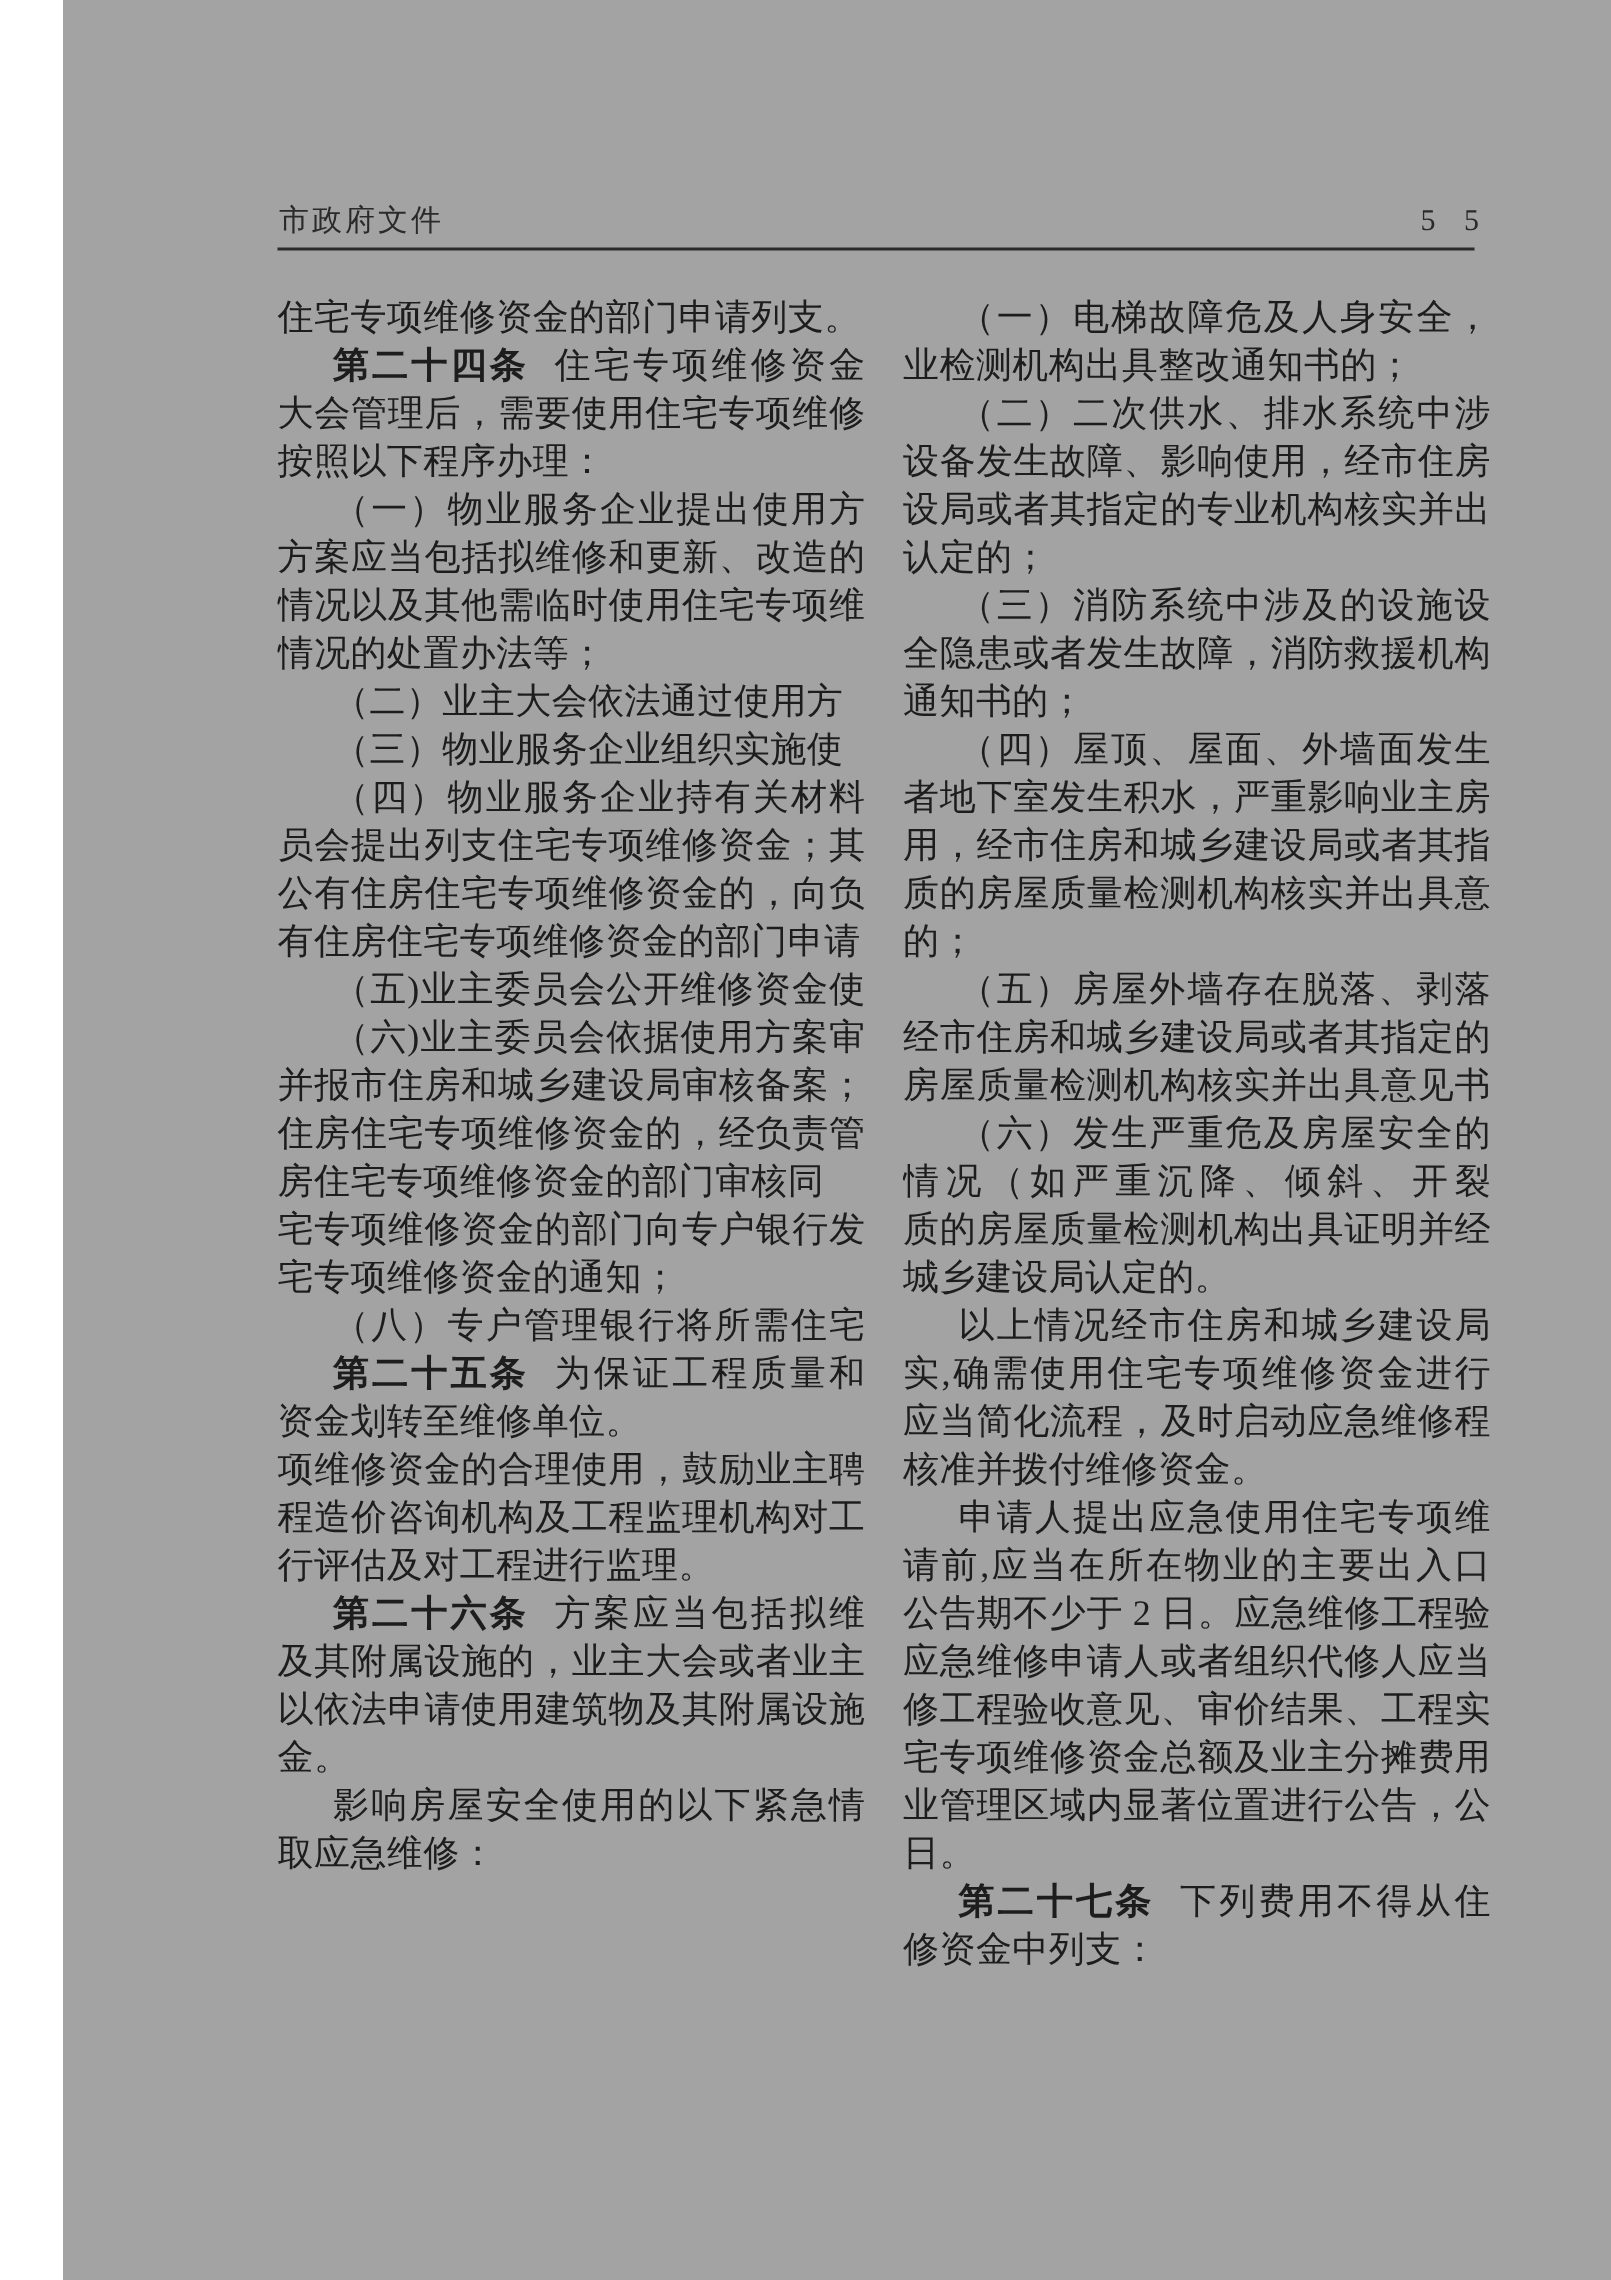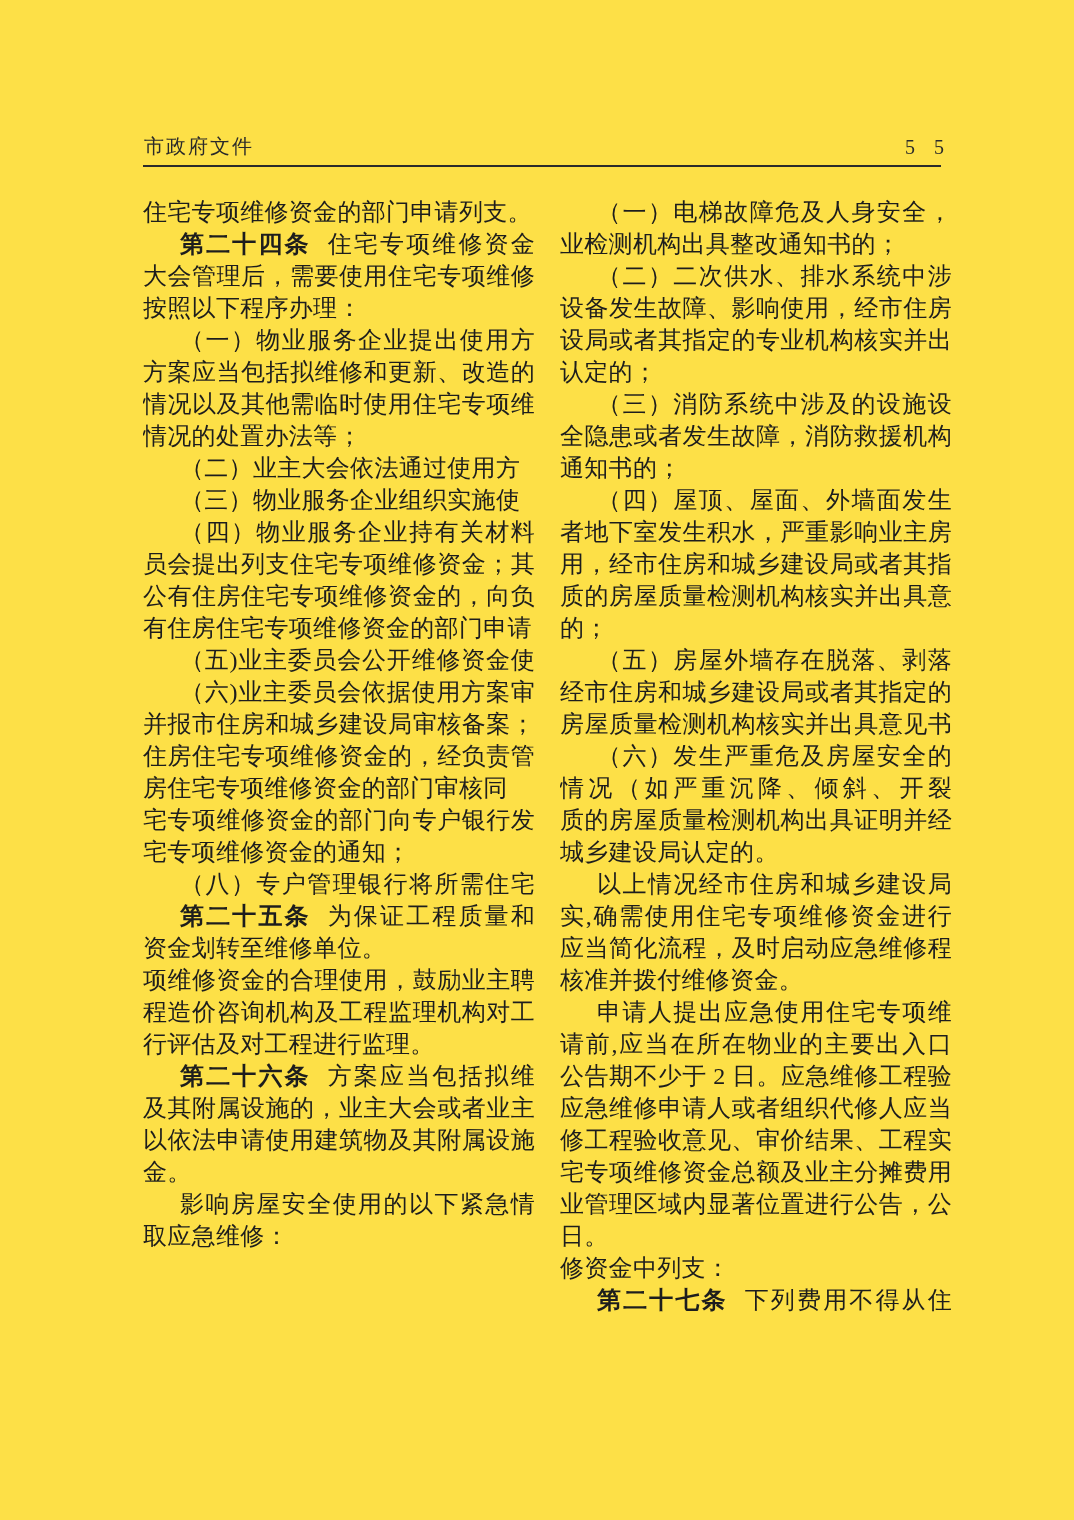--- a/index.html
+++ b/index.html
@@ -11,21 +11,22 @@
     width: 1074px;
     height: 1520px;
     position: relative;
     font-family: "Liberation Serif", "DejaVu Serif", serif;
     color: #1d1d1d;
     overflow: hidden;
   }
   .page {
     position: absolute;
     inset: 0;
-    background: #fde047;
+    background: #a3a3a3;
+    margin-left: 42px;
   }
   .header-title {
     position: absolute;
     left: 144px;
     top: 133px;
     font-size: 20px;
     letter-spacing: 2px;
     color: #2a2a2a;
   }
   .page-number {
@@ -143,16 +144,16 @@
       <div class="line fill">应当简化流程，及时启动应急维修程序，即时</div>
       <div class="line">核准并拨付维修资金。</div>
       <div class="line indent fill">申请人提出应急使用住宅专项维修资金申</div>
       <div class="line fill">请前,应当在所在物业的主要出入口张贴公告，</div>
       <div class="line fill">公告期不少于 2 日。应急维修工程验收合格后，</div>
       <div class="line fill">应急维修申请人或者组织代修人应当将应急维</div>
       <div class="line fill">修工程验收意见、审价结果、工程实际使用住</div>
       <div class="line fill">宅专项维修资金总额及业主分摊费用情况在物</div>
       <div class="line fill">业管理区域内显著位置进行公告，公告期为 15</div>
       <div class="line">日。</div>
+      <div class="line indent fill"><span class="article-no">第二十七条</span><span class="article-rest">下列费用不得从住宅专项维</span></div>
       <div class="line">修资金中列支：</div>
-      <div class="line indent fill"><span class="article-no">第二十七条</span><span class="article-rest">下列费用不得从住宅专项维</span></div>
     </div>
 </div>
 
 </body></html>

